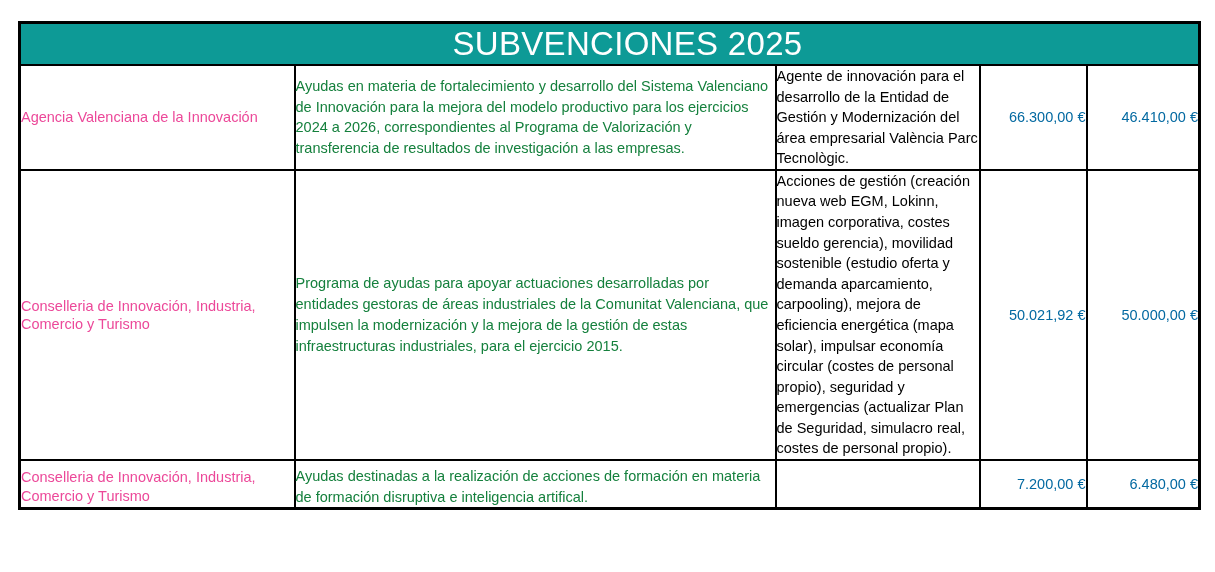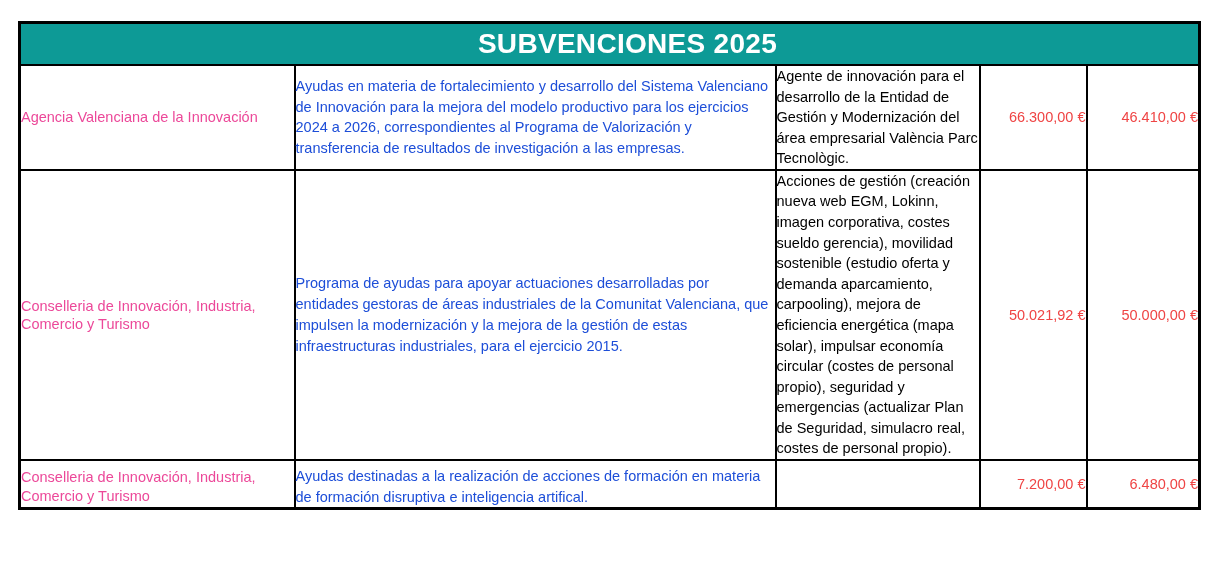--- a/index.html
+++ b/index.html
@@ -42,22 +42,22 @@
   
   .title-cell {
     background: #0d9a96 !important;
     text-align: center;
     vertical-align: middle !important;
     height: 40px;
     padding: 0 4px;
   }
   .title-text {
     display: block;
-    font-size: 28px;
-    font-weight: bold;
+    font-size: 33px;
+    font-weight: normal;
     color: #ffffff;
     letter-spacing: 0.3px;
     line-height: 40px;
     white-space: nowrap;
     padding-left: 36px;
   }
 
   
   .col-head {
     text-align: center;
@@ -86,21 +86,21 @@
   }
 
   .cell-convocatoria {
     vertical-align: middle !important;
     padding: 6px 8px 6px 7px;
   }
   .cell-convocatoria span {
     display: block;
     font-size: 14.5px;
     line-height: 1.43;
-    color: #1d4ed8;
+    color: #15803d;
   }
 
   .cell-proyecto {
     vertical-align: top;
     padding: 5px 5px 5px 7px;
     margin-left: 20px;
   }
   .cell-proyecto span {
     display: block;
     font-size: 14.5px;
@@ -111,21 +111,21 @@
   .cell-amount {
     text-align: right;
     vertical-align: middle !important;
     padding: 6px 9px 6px 4px;
     white-space: nowrap;
   }
   .cell-amount span {
     display: block;
     font-size: 14.5px;
     line-height: 1.3;
-    color: #ef4444;
+    color: #0369a1;
   }
 
   
   tr[data-name="table-row"]:nth-of-type(1) .cell-proyecto,
   tr[data-name="table-row"]:nth-of-type(2) .cell-proyecto,
   tr[data-name="table-row"]:nth-of-type(3) .cell-proyecto {
     vertical-align: top;
   }
   tr[data-name="table-row"]:nth-of-type(3) .cell-organismo,
   tr[data-name="table-row"]:nth-of-type(3) .cell-convocatoria {

